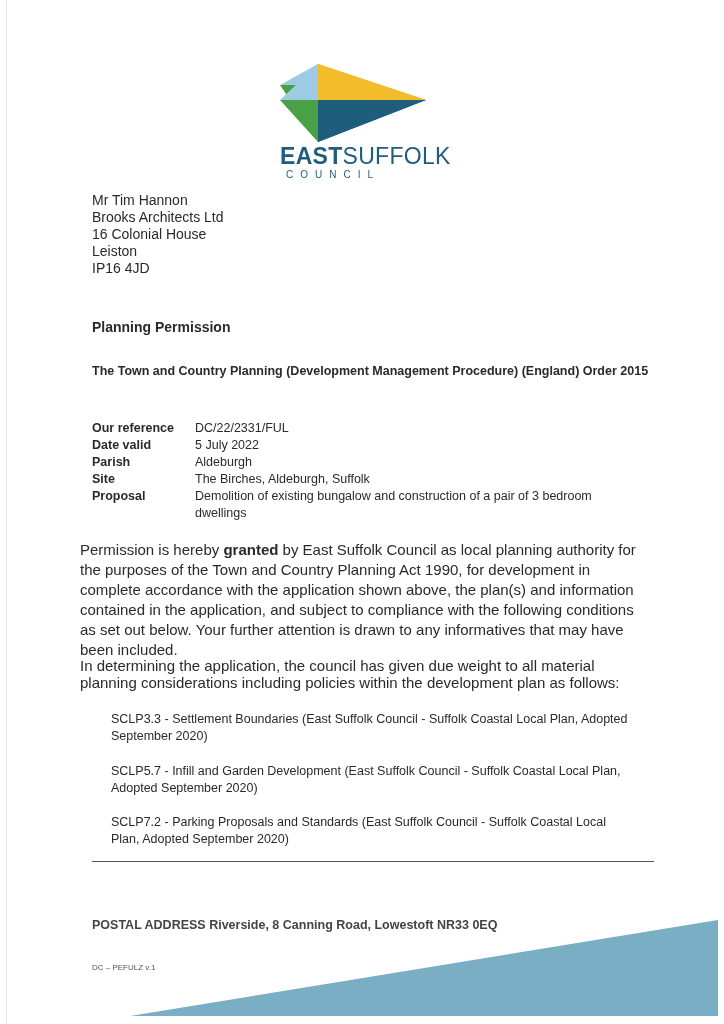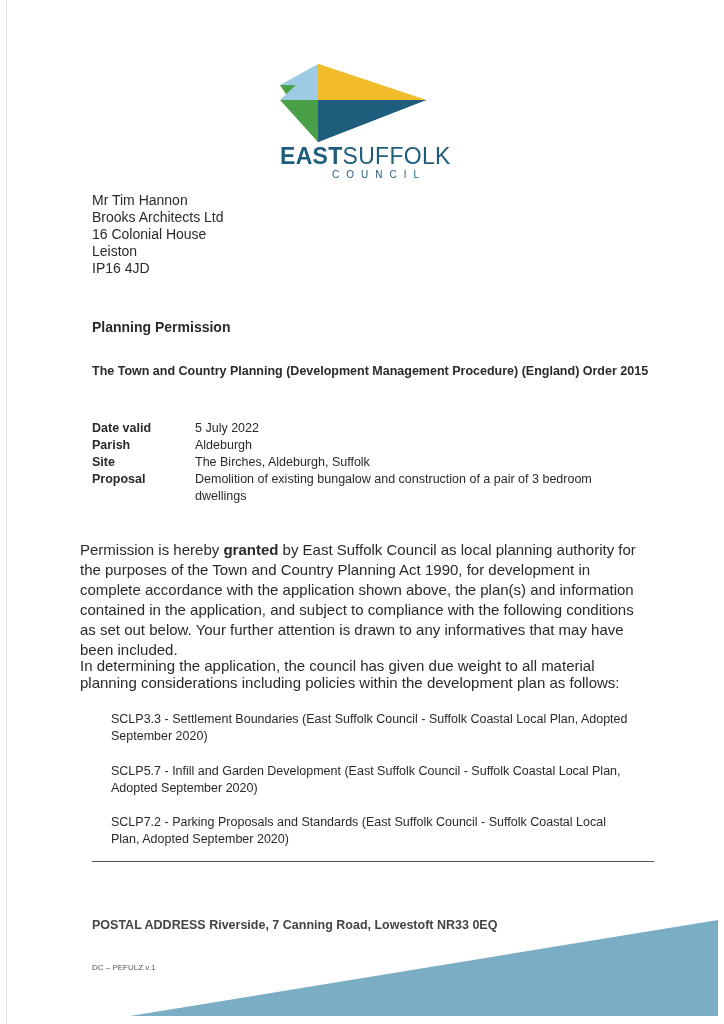--- a/index.html
+++ b/index.html
@@ -5,21 +5,21 @@
   html, body { margin:0; padding:0; }
   body { width:724px; height:1024px; background:#ffffff; position:relative; overflow:hidden;
          font-family:"Liberation Sans", sans-serif; color:#2a2a2a; }
   .page { position:absolute; left:0; top:0; width:724px; height:1024px; }
   .left-edge { position:absolute; left:6px; top:0; width:1px; height:1024px; background:#e6e6e6; }
   .logo { position:absolute; left:278px; top:64px; width:150px; }
   .logo svg { display:block; margin-left:2px; }
   .logo-word { position:absolute; left:280px; top:143px; width:146px; text-align:center;
                font-size:23px; letter-spacing:0.3px; color:#1f5d7d; white-space:nowrap; }
   .logo-word b { font-weight:bold; }
-  .logo-sub { position:absolute; left:280px; top:169px; width:146px; text-align:right;
+  .logo-sub { position:absolute; left:280px; top:169px; width:146px; text-align:left;
               font-size:10px; letter-spacing:7px; color:#1f5d7d; padding-left:6px; box-sizing:border-box; }
   .addr { position:absolute; left:92px; top:192px; font-size:14px; line-height:17px; }
   .title { position:absolute; left:92px; top:319px; font-size:14px; font-weight:bold; }
   .acts { position:absolute; left:92px; top:362px; font-size:12.5px; font-weight:bold; line-height:18px; }
   .details { position:absolute; left:92px; top:420px; font-size:12.5px; line-height:17px; }
   .row { display:flex; }
   .row .k { width:103px; font-weight:bold; flex:none; }
   .row .v { width:430px; }
   .para { position:absolute; left:80px; width:560px; font-size:15px; line-height:20px; }
   .policy { position:absolute; left:111px; width:525px; font-size:12.5px; line-height:17px; }
@@ -60,20 +60,24 @@
   </div>
 
   <div class="title">Planning Permission</div>
 
   <div class="acts">
     <div>The Town and Country Planning (Development Management Procedure) (England) Order 2015</div>
   </div>
 
   <div class="details">
     <div class="row">
+      <div class="k">Our reference</div>
+      <div class="v">DC/22/2331/FUL</div>
+    </div>
+    <div class="row">
       <div class="k">Date valid</div>
       <div class="v">5 July 2022</div>
     </div>
     <div class="row">
       <div class="k">Parish</div>
       <div class="v">Aldeburgh</div>
     </div>
     <div class="row">
       <div class="k">Site</div>
       <div class="v">The Birches, Aldeburgh, Suffolk</div>
@@ -91,15 +95,15 @@
   <div class="policy" style="top:711px;">SCLP3.3 - Settlement Boundaries (East Suffolk Council - Suffolk Coastal Local Plan, Adopted September 2020)</div>
   <div class="policy" style="top:763px;">SCLP5.7 - Infill and Garden Development (East Suffolk Council - Suffolk Coastal Local Plan, Adopted September 2020)</div>
   <div class="policy" style="top:814px;">SCLP7.2 - Parking Proposals and Standards (East Suffolk Council - Suffolk Coastal Local Plan, Adopted September 2020)</div>
 
   <div class="rule"></div>
 
   <svg class="wedge" width="724" height="1024" viewBox="0 0 724 1024">
     <polygon points="130,1016 718,920 718,1016" fill="#7aaec4"></polygon>
   </svg>
 
-  <div class="postal">POSTAL ADDRESS Riverside, 7 Canning Road, Lowestoft NR33 0EQ</div>
+  <div class="postal">POSTAL ADDRESS Riverside, 8 Canning Road, Lowestoft NR33 0EQ</div>
   <div class="code">DC – PEFULZ v.1</div>
 </div>
 
 </body></html>

